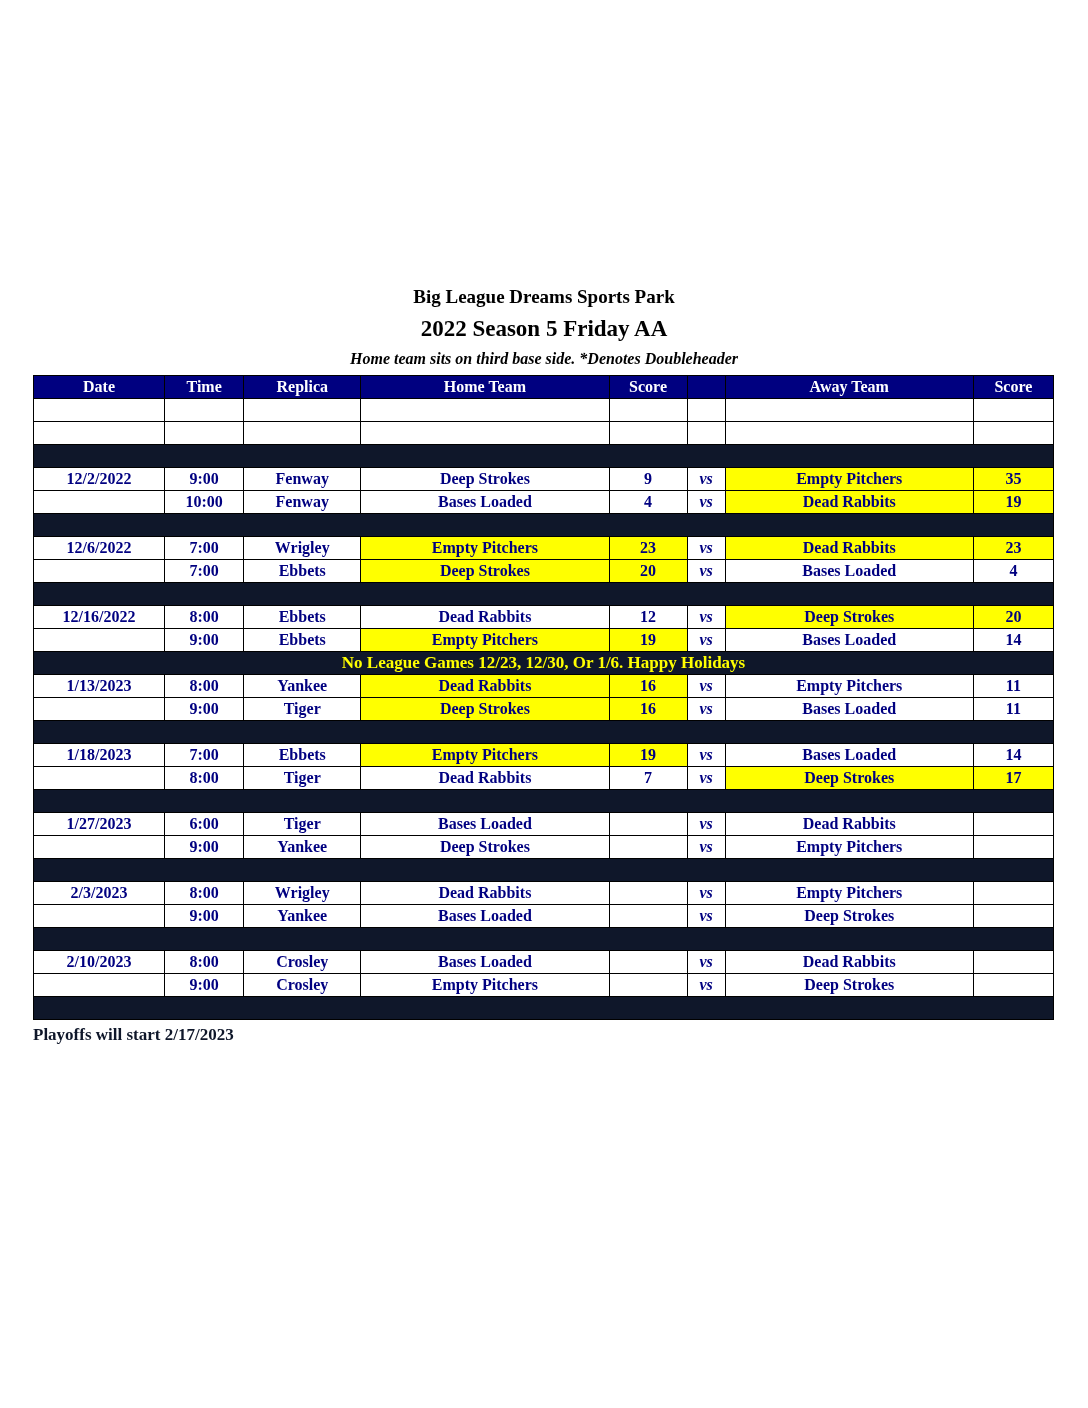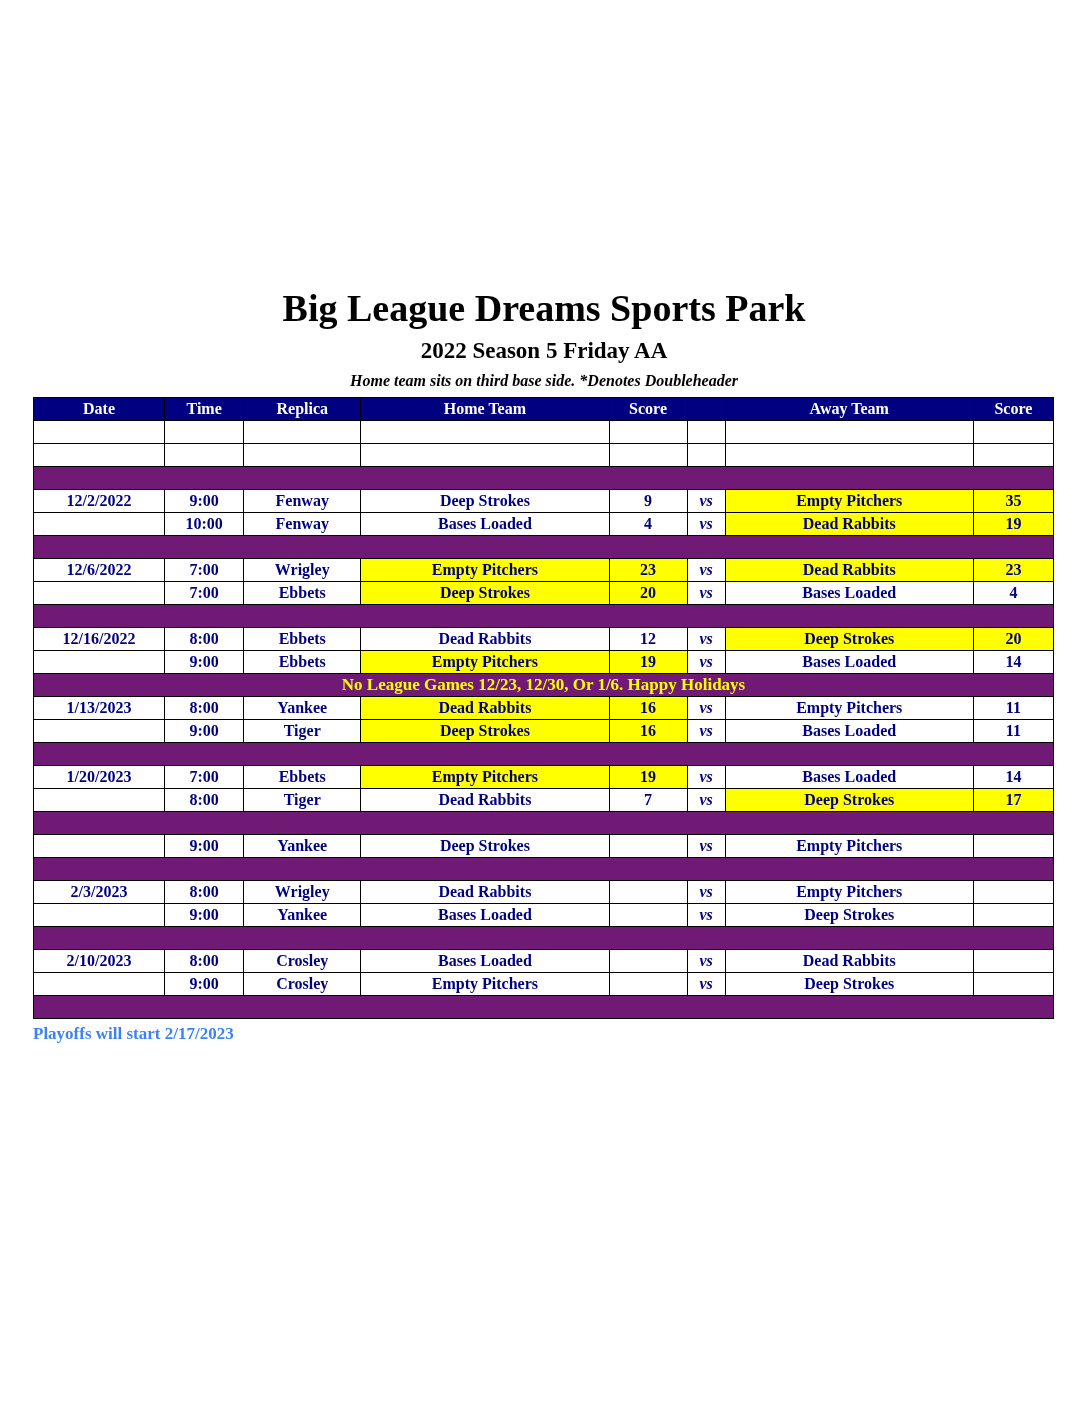--- a/index.html
+++ b/index.html
@@ -12,21 +12,21 @@
     font-family: "Liberation Serif", serif;
   }
   .page {
     width: 1088px;
     height: 1408px;
     padding: 286px 33px 0 33px;
     overflow: hidden;
   }
   .title {
     text-align: center;
-    font-size: 38px;
+    font-size: 19px;
     font-weight: bold;
     color: #000000;
     margin: 0 0 8px 0;
   }
   .subtitle {
     text-align: center;
     font-size: 23px;
     font-weight: bold;
     color: #000000;
     margin: 0 0 8px 0;
@@ -63,31 +63,31 @@
     color: #000080;
     background: #ffffff;
   }
   table.schedule td.vs {
     font-style: italic;
   }
   table.schedule td.win {
     background: #ffff00;
   }
   table.schedule tr.sep td {
-    background: #701a75;
+    background: #0f172a;
   }
   table.schedule td.notice-text {
     background: #000080;
     color: #ffff00;
     font-size: 17px;
   }
   .footer {
     font-size: 17px;
     font-weight: bold;
-    color: #3b82f6;
+    color: #0f172a;
     margin-top: 5px;
     text-align: left;
   }
 </style>
 </head>
 <body>
 
 <div class="page">
   <h1 class="title">Big League Dreams Sports Park</h1>
   <h2 class="subtitle">2022 Season 5 Friday AA</h2>
@@ -226,41 +226,51 @@
           <td class="team win">Deep Strokes</td>
           <td class="score win">16</td>
           <td class="vs">vs</td>
           <td class="team">Bases Loaded</td>
           <td class="score">11</td>
         </tr>
         <tr class="sep">
           <td colspan="8"></td>
         </tr>
         <tr>
-          <td class="date">1/20/2023</td>
+          <td class="date">1/18/2023</td>
           <td class="time">7:00</td>
           <td class="replica">Ebbets</td>
           <td class="team win">Empty Pitchers</td>
           <td class="score win">19</td>
           <td class="vs">vs</td>
           <td class="team">Bases Loaded</td>
           <td class="score">14</td>
         </tr>
         <tr>
           <td class="date"></td>
           <td class="time">8:00</td>
           <td class="replica">Tiger</td>
           <td class="team">Dead Rabbits</td>
           <td class="score">7</td>
           <td class="vs">vs</td>
           <td class="team win">Deep Strokes</td>
           <td class="score win">17</td>
         </tr>
         <tr class="sep">
           <td colspan="8"></td>
+        </tr>
+        <tr>
+          <td class="date">1/27/2023</td>
+          <td class="time">6:00</td>
+          <td class="replica">Tiger</td>
+          <td class="team">Bases Loaded</td>
+          <td class="score"></td>
+          <td class="vs">vs</td>
+          <td class="team">Dead Rabbits</td>
+          <td class="score"></td>
         </tr>
         <tr>
           <td class="date"></td>
           <td class="time">9:00</td>
           <td class="replica">Yankee</td>
           <td class="team">Deep Strokes</td>
           <td class="score"></td>
           <td class="vs">vs</td>
           <td class="team">Empty Pitchers</td>
           <td class="score"></td>

